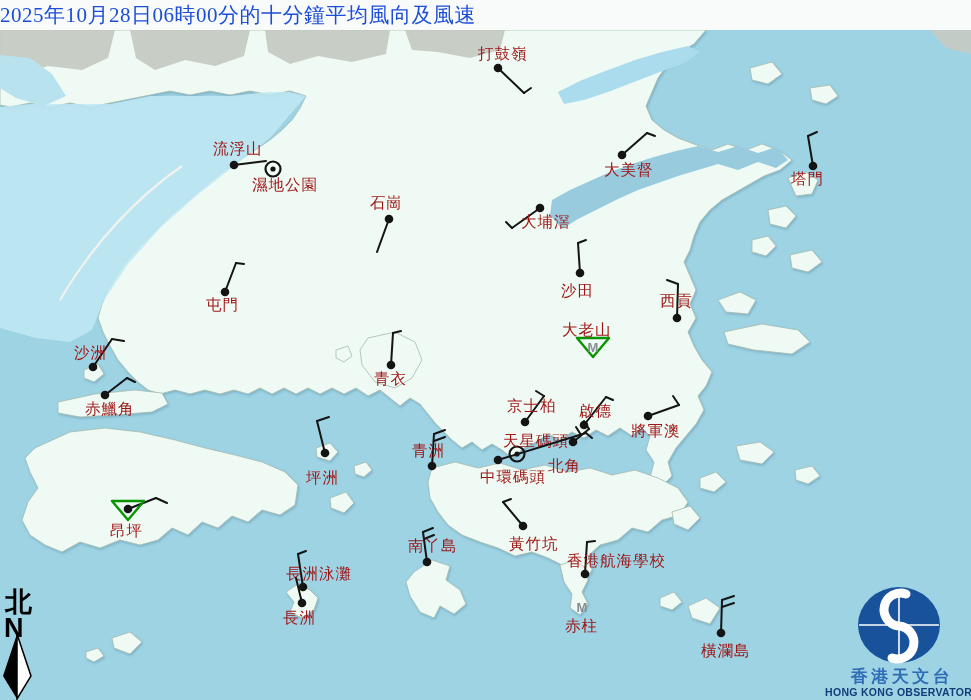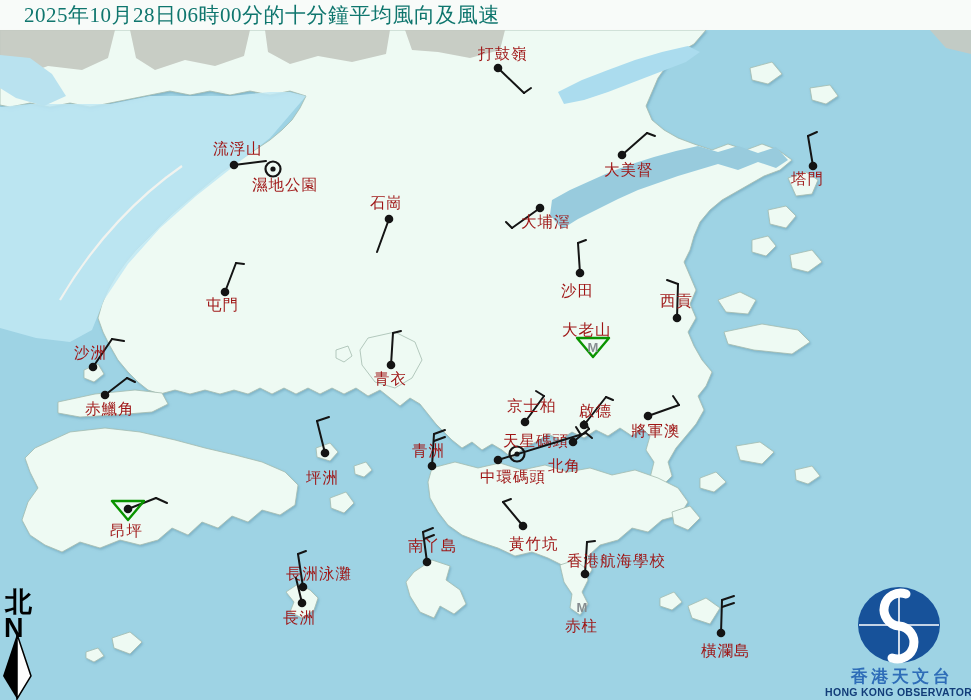--- a/index.html
+++ b/index.html
@@ -1,21 +1,21 @@
 <!DOCTYPE html>
 <html><head>
 <meta charset="utf-8">
 <style>
   html,body{margin:0;padding:0;background:#555;}
   .screen{position:relative;width:971px;height:700px;overflow:hidden;background:#9ed3e4;
           font-family:"Liberation Serif","DejaVu Serif",serif;}
   .screen svg{position:absolute;left:0;top:0;}
   .titlebar{position:absolute;left:0;top:0;width:100%;height:30px;background:rgba(252,252,250,.96);
             z-index:5;display:flex;align-items:center;}
-  .titlebar .t{font-size:21px;color:#0f766e;padding-left:24px;letter-spacing:.5px;white-space:nowrap;}
+  .titlebar .t{font-size:21px;color:#1d4ed8;padding-left:0;letter-spacing:.5px;white-space:nowrap;}
 </style>
 </head>
 <body>
 
 <div class="screen">
 
 <svg width="971" height="700" viewBox="0 0 971 700">
   <defs>
     <filter id="coast" x="-5%" y="-5%" width="112%" height="112%">
       <feDropShadow dx="1" dy="1.5" stdDeviation="1" flood-color="#5d93aa" flood-opacity="0.5"></feDropShadow>

